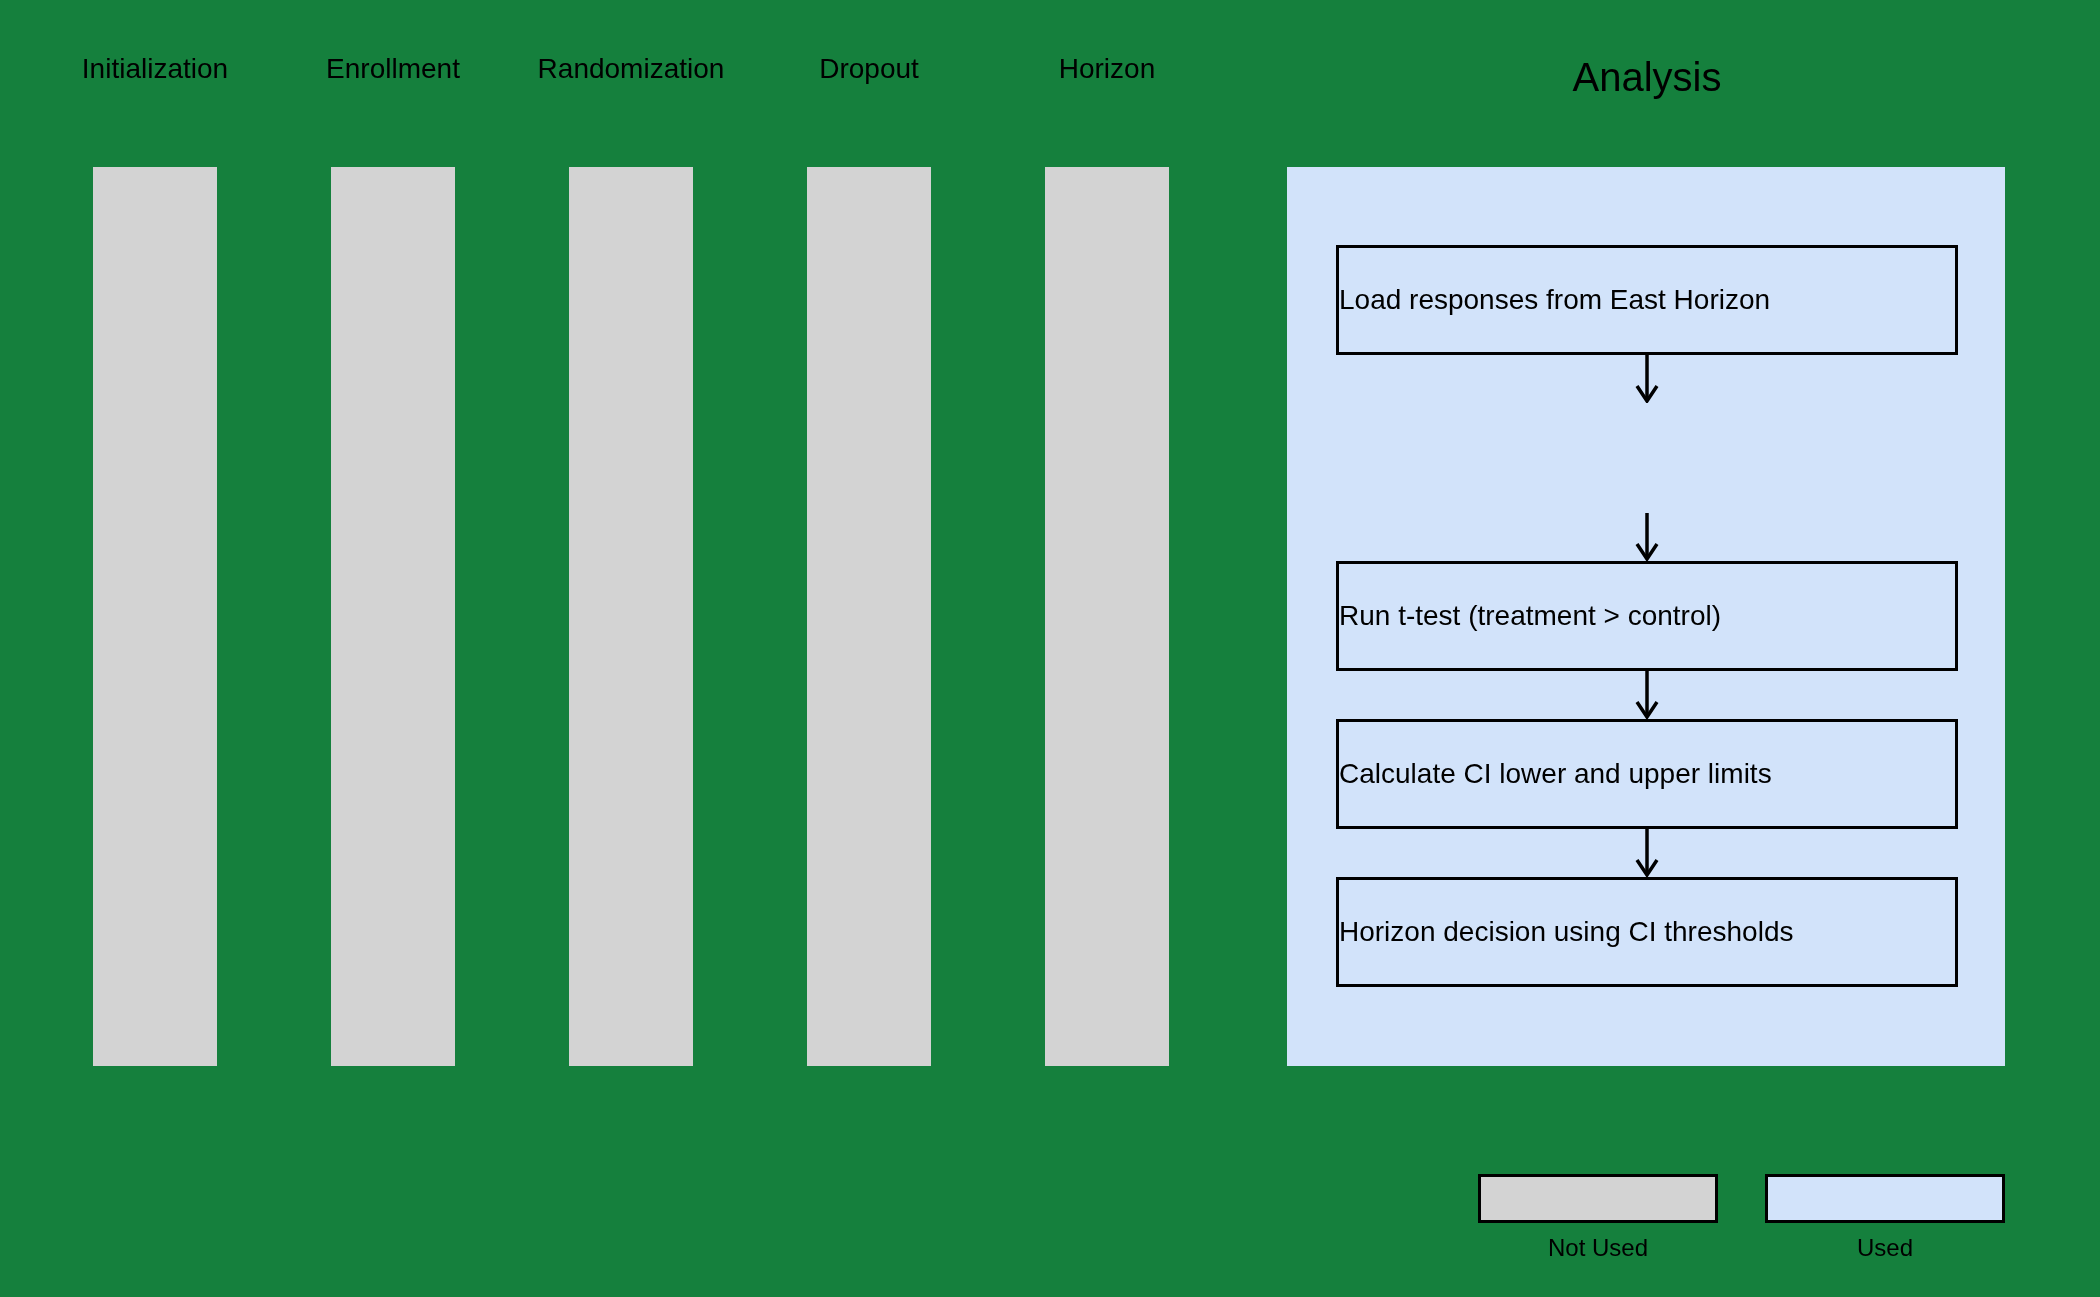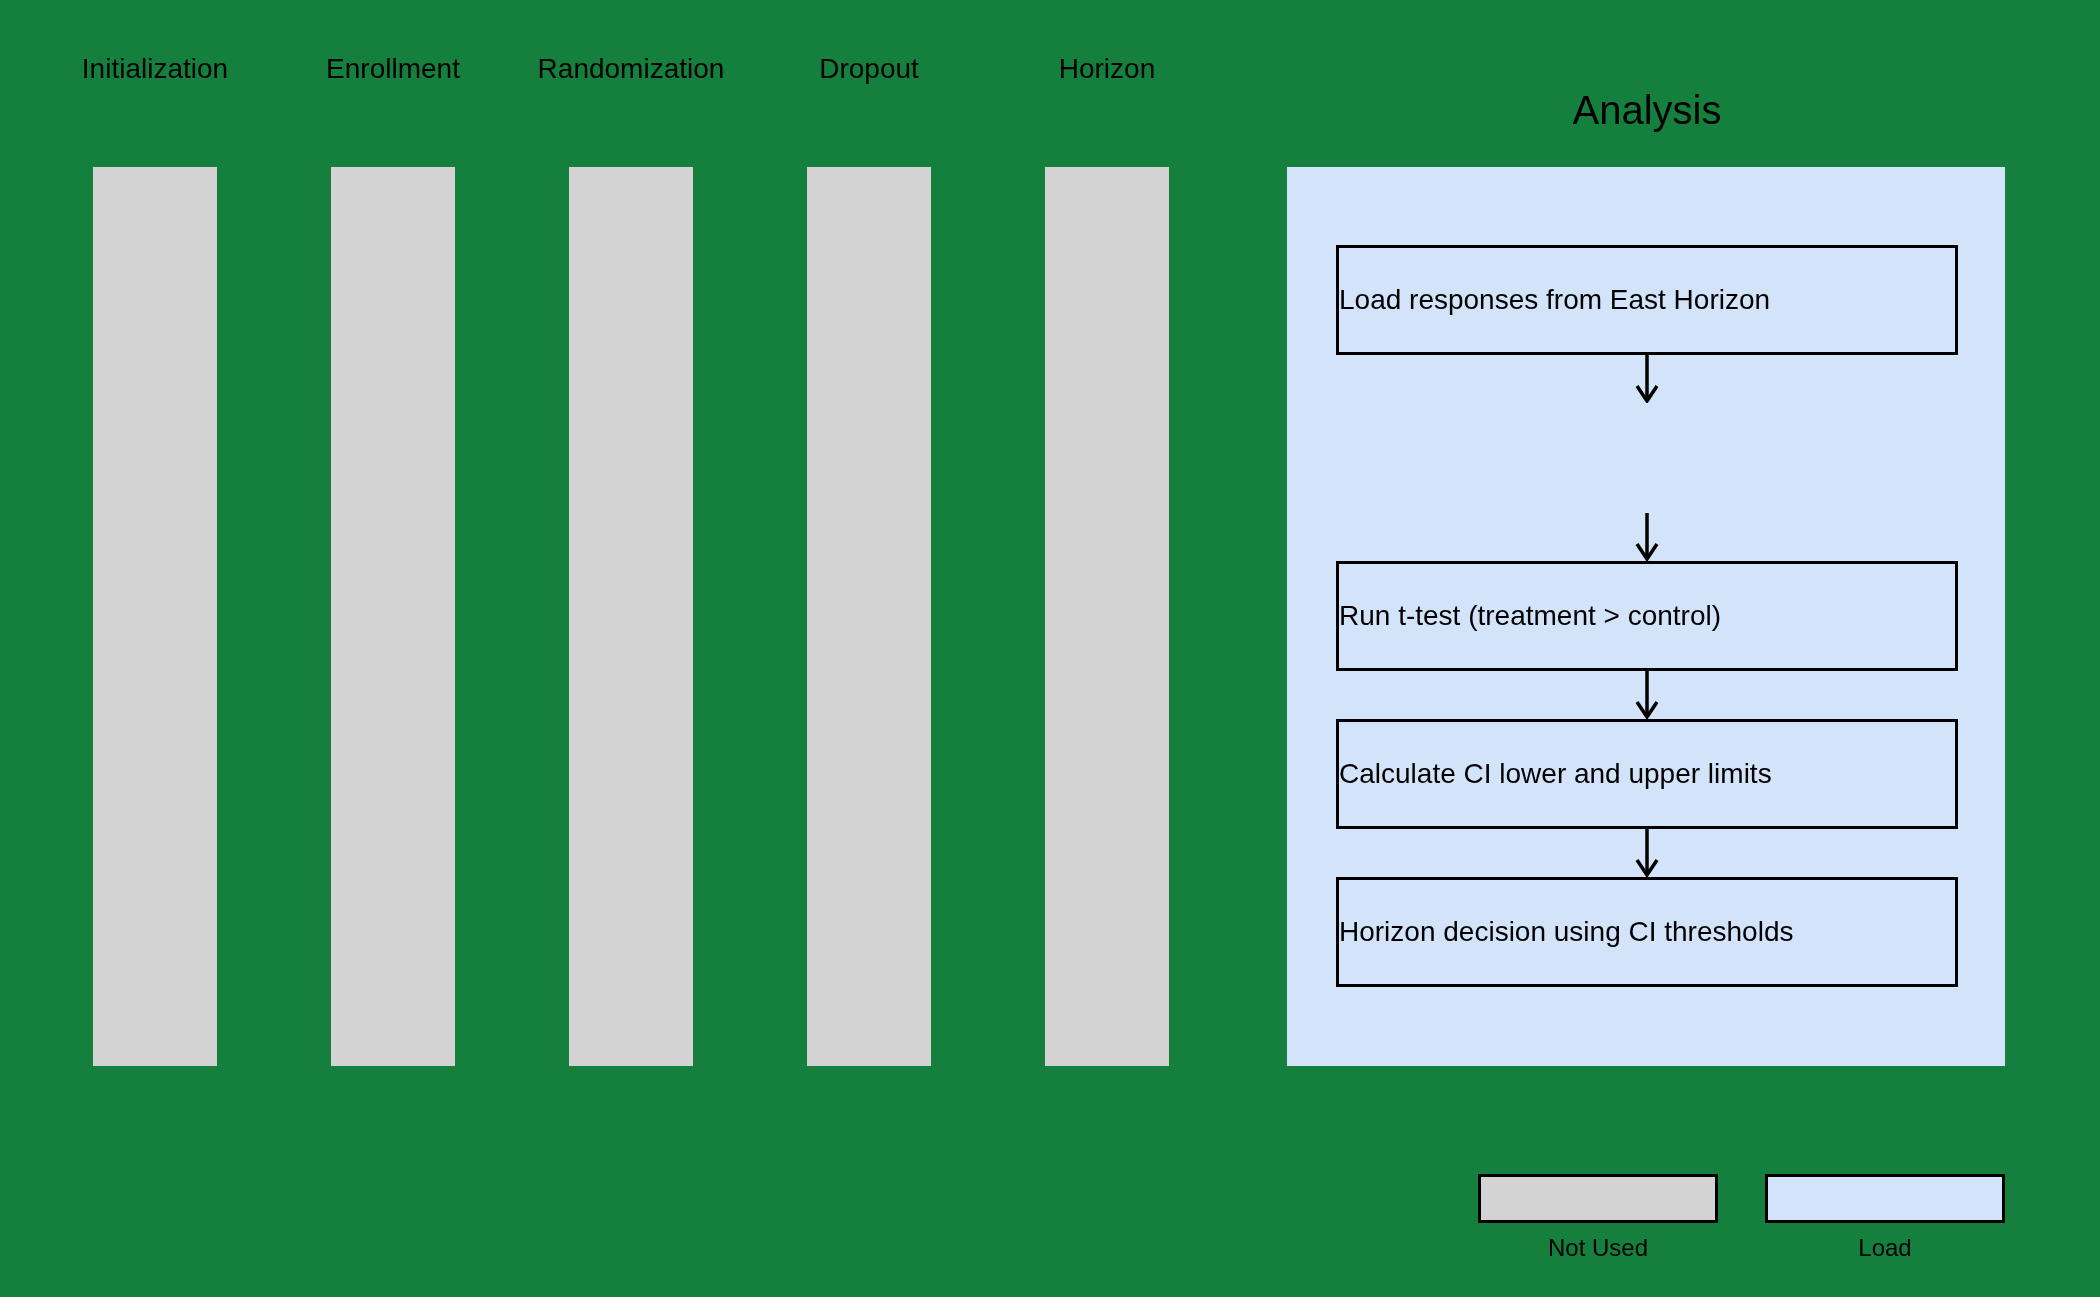--- a/index.html
+++ b/index.html
@@ -15,21 +15,20 @@
     position:absolute;
     width:300px;top:52px;height:34px;line-height:34px;
     text-align:center;
     font-size:28px;
   }
   .analysis-title{
     position:absolute;
     left:1447px;top:53px;width:400px;height:48px;line-height:48px;
     text-align:center;
     font-size:40px;
-    margin-top:33px;
   }
   .stage-col{
     position:absolute;
     top:167px;width:124px;height:899px;
     background:#d3d3d3;
   }
   .analysis-panel{
     position:absolute;
     left:1287px;top:167px;width:718px;height:899px;
     background:#d2e3fa;
@@ -110,15 +109,15 @@
     <polyline points="3,31 13,46 23,31" fill="none" stroke="#000" stroke-width="3.5"></polyline>
   </svg>
   <svg class="flow-arrow" style="top:829px" viewBox="0 0 26 48">
     <line x1="13" y1="0" x2="13" y2="45" stroke="#000" stroke-width="3.5"></line>
     <polyline points="3,31 13,46 23,31" fill="none" stroke="#000" stroke-width="3.5"></polyline>
   </svg>
 
   <div class="legend-swatch not-used"></div>
   <div class="legend-swatch used"></div>
   <div class="legend-label" style="left:1448px">Not Used</div>
-  <div class="legend-label" style="left:1735px">Load</div>
+  <div class="legend-label" style="left:1735px">Used</div>
 
 </div>
 
 </body></html>

